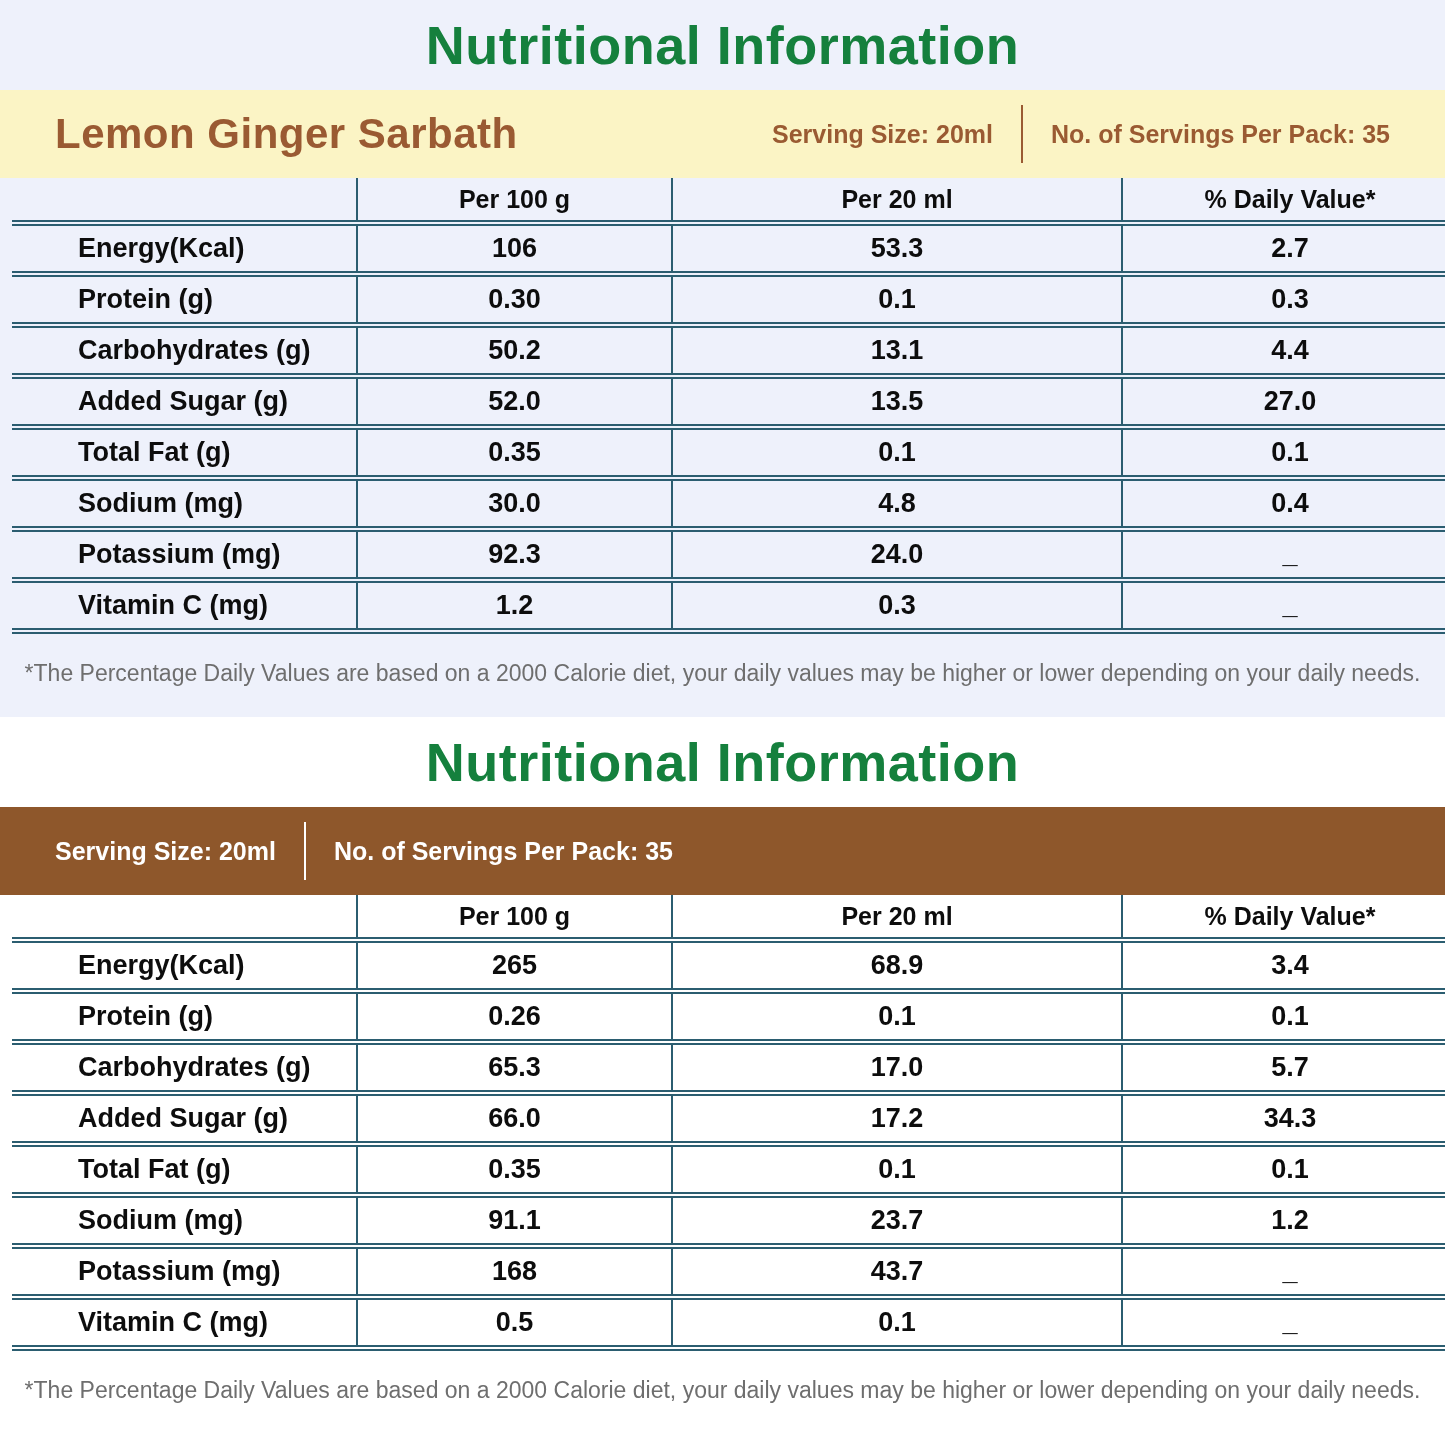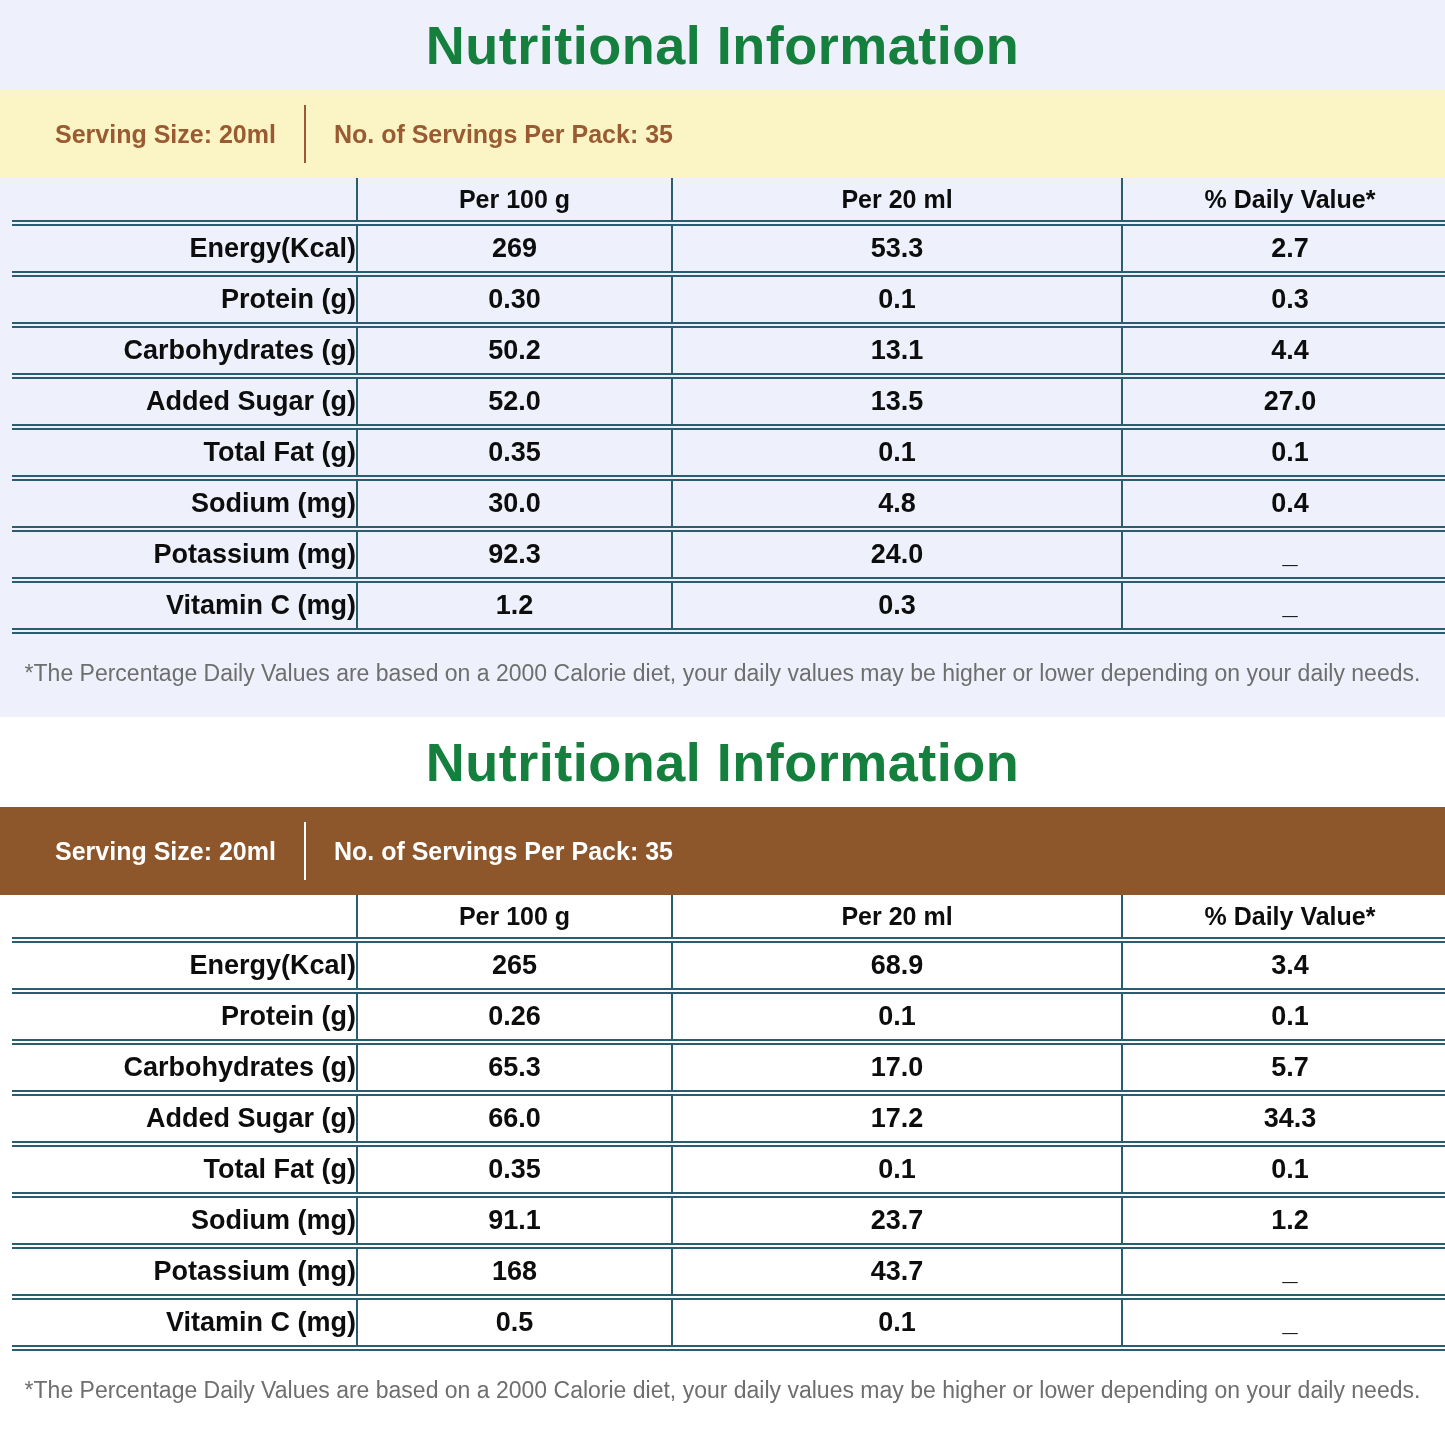--- a/index.html
+++ b/index.html
@@ -65,38 +65,39 @@
     text-align: center;
     padding: 0;
   }
   .nutri-table th { height: 42px; font-size: 25px; }
   .nutri-table td { height: 45px; font-size: 27px; }
   .nutri-table th:nth-child(n+2),
   .nutri-table td:nth-child(n+2) {
     border-left: 2px solid var(--line, #2b5d70);
   }
   .nutri-table .label-cell {
-    text-align: right;
+    text-align: left;
     padding-left: 66px;
   }
   .footnote {
     margin: 0;
     padding: 26px 4px 30px;
     text-align: center;
     font-size: 23px;
     font-weight: 400;
     color: #6e6e6e;
   }
 </style>
 </head>
 <body>
 
 <section class="panel" style="--panel-bg: #eef1fb; --banner-bg: #fbf4c5; --banner-fg: #9a5a32; --line: #2b5d70;">
   <h1 class="title">Nutritional Information</h1>
   <div class="banner">
+    <div class="product-name">Lemon Ginger Sarbath</div>
     <div class="serving-info">
       <span>Serving Size: 20ml</span>
       <span class="vdiv"></span>
       <span>No. of Servings Per Pack: 35</span>
     </div>
   </div>
   <table class="nutri-table">
     <colgroup>
       <col style="width:345px">
         <col style="width:315px">
@@ -107,21 +108,21 @@
       <tr>
         <th class="label-cell"></th>
         <th>Per 100 g</th>
         <th>Per 20 ml</th>
         <th>% Daily Value*</th>
       </tr>
     </thead>
     <tbody>
         <tr>
           <td class="label-cell">Energy(Kcal)</td>
-          <td>269</td>
+          <td>106</td>
           <td>53.3</td>
           <td>2.7</td>
         </tr>
         <tr>
           <td class="label-cell">Protein (g)</td>
           <td>0.30</td>
           <td>0.1</td>
           <td>0.3</td>
         </tr>
         <tr>

